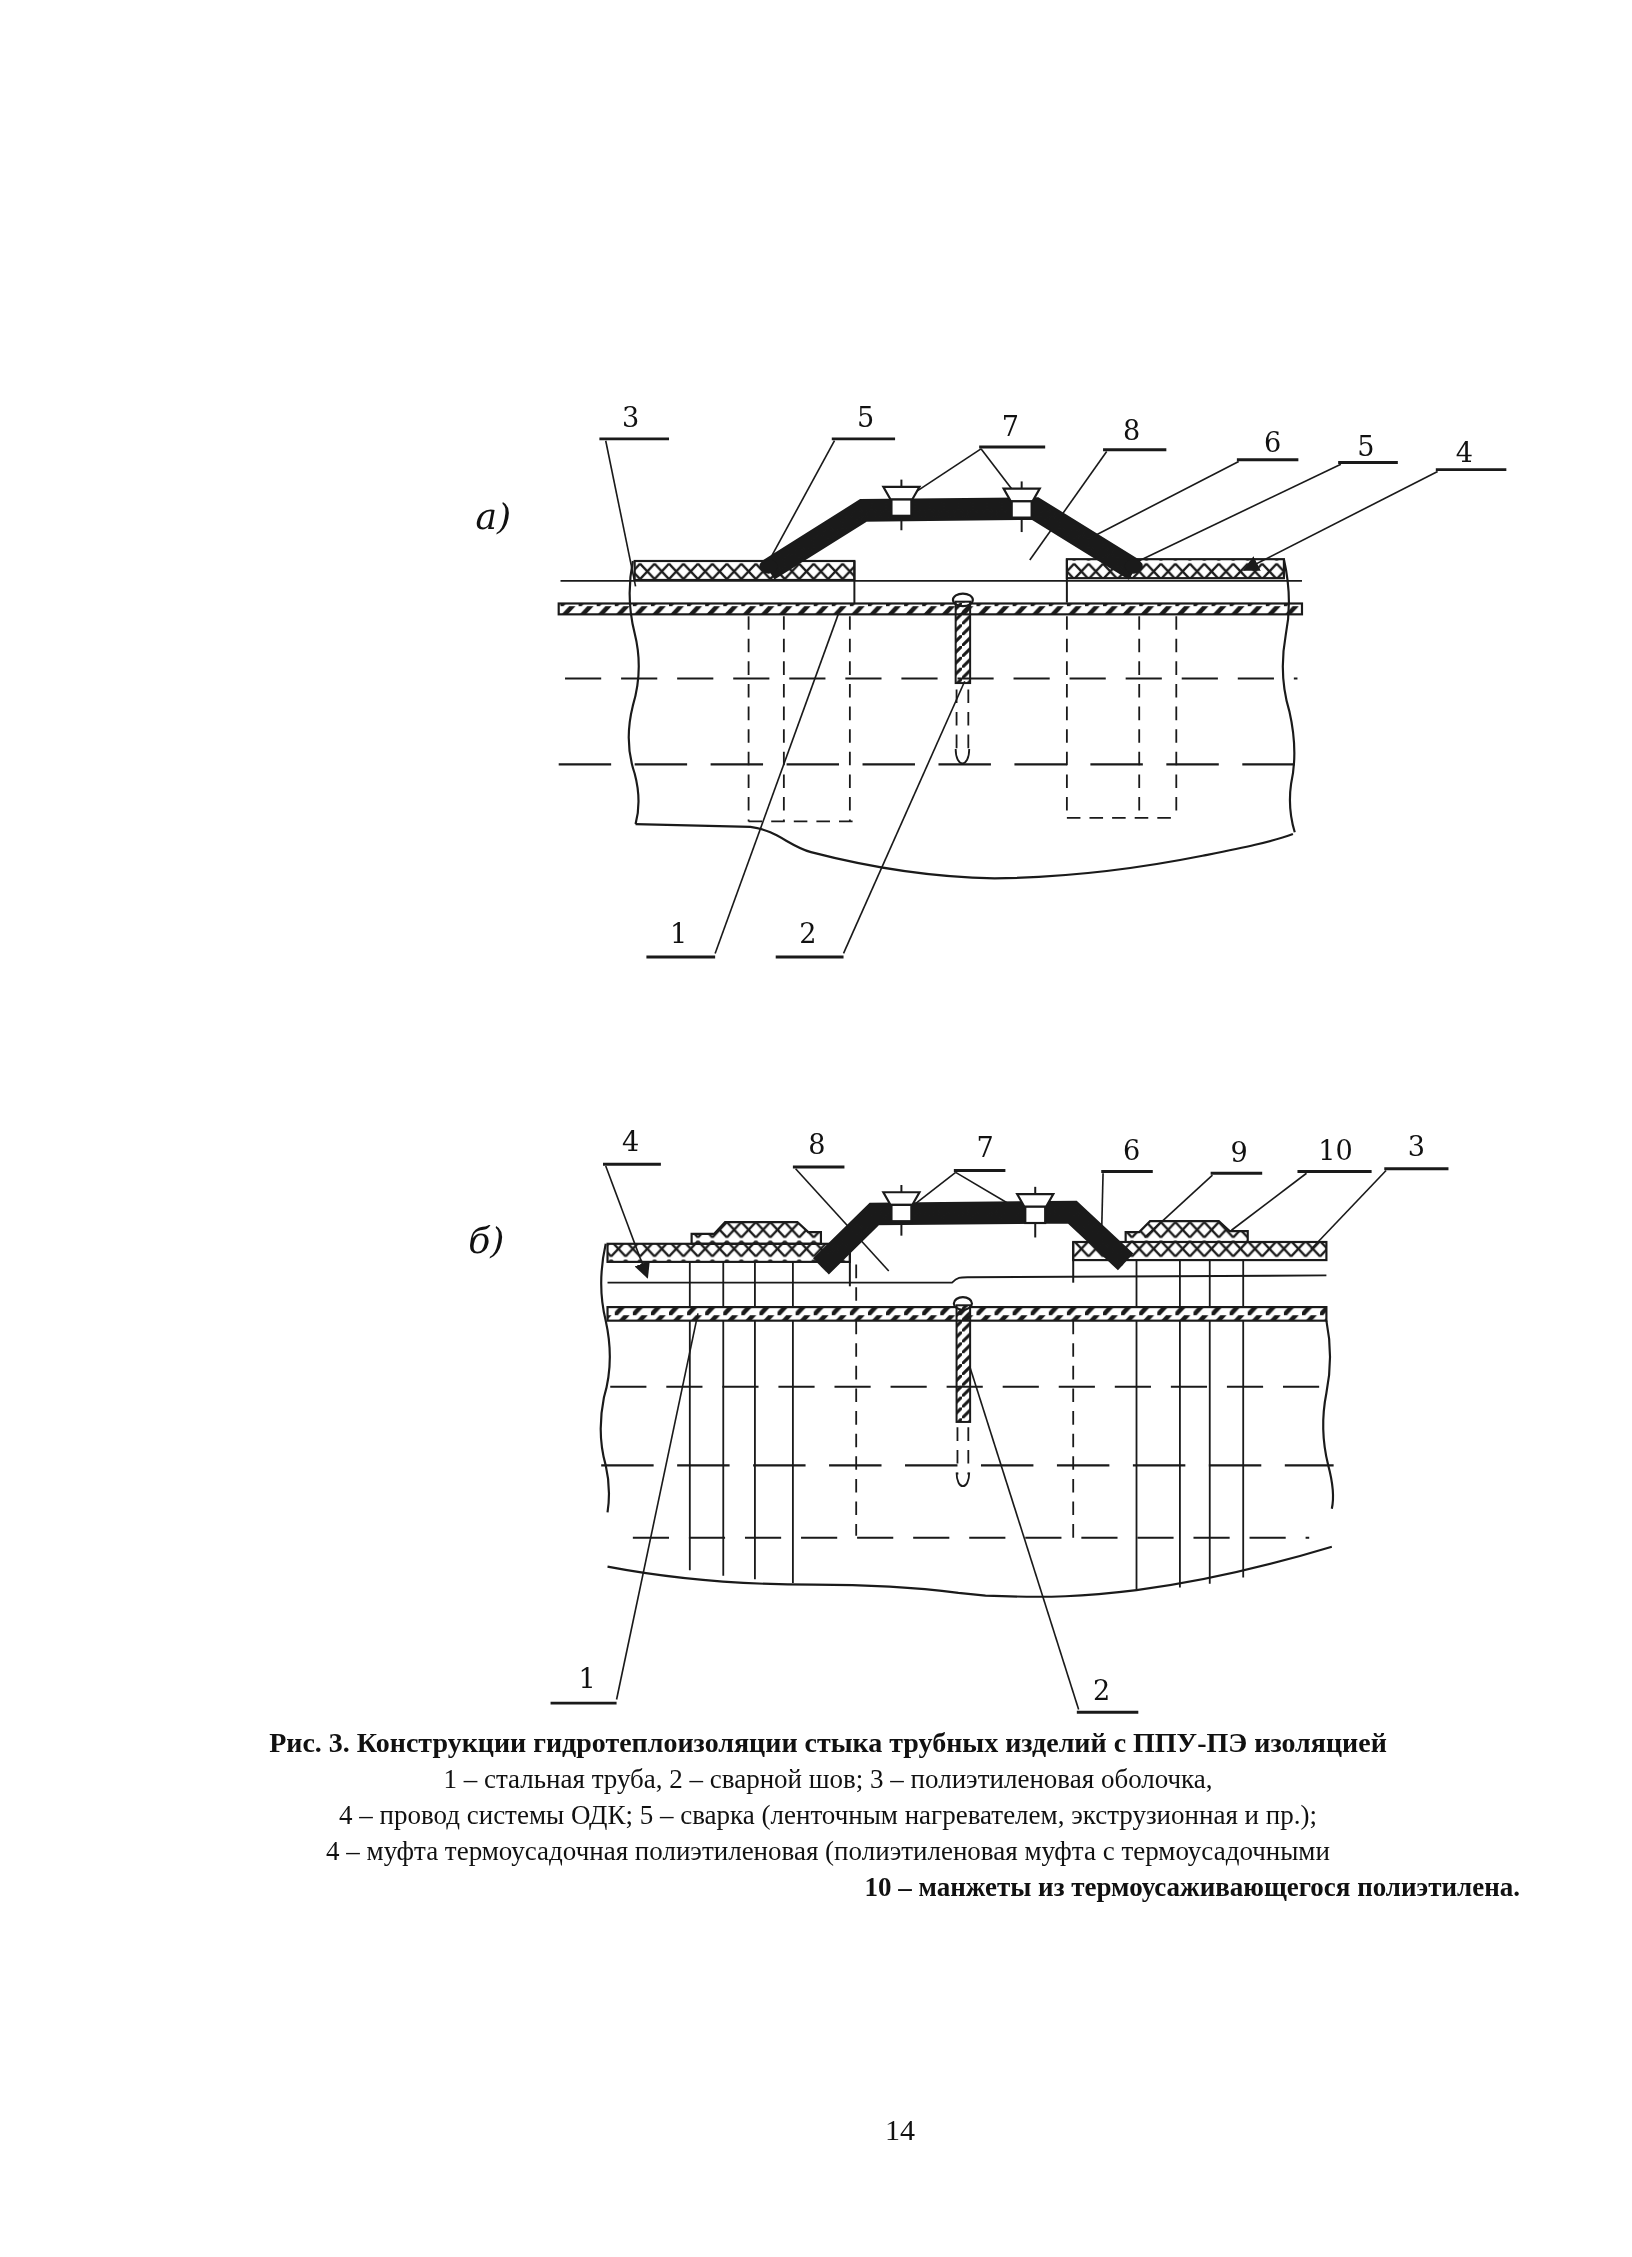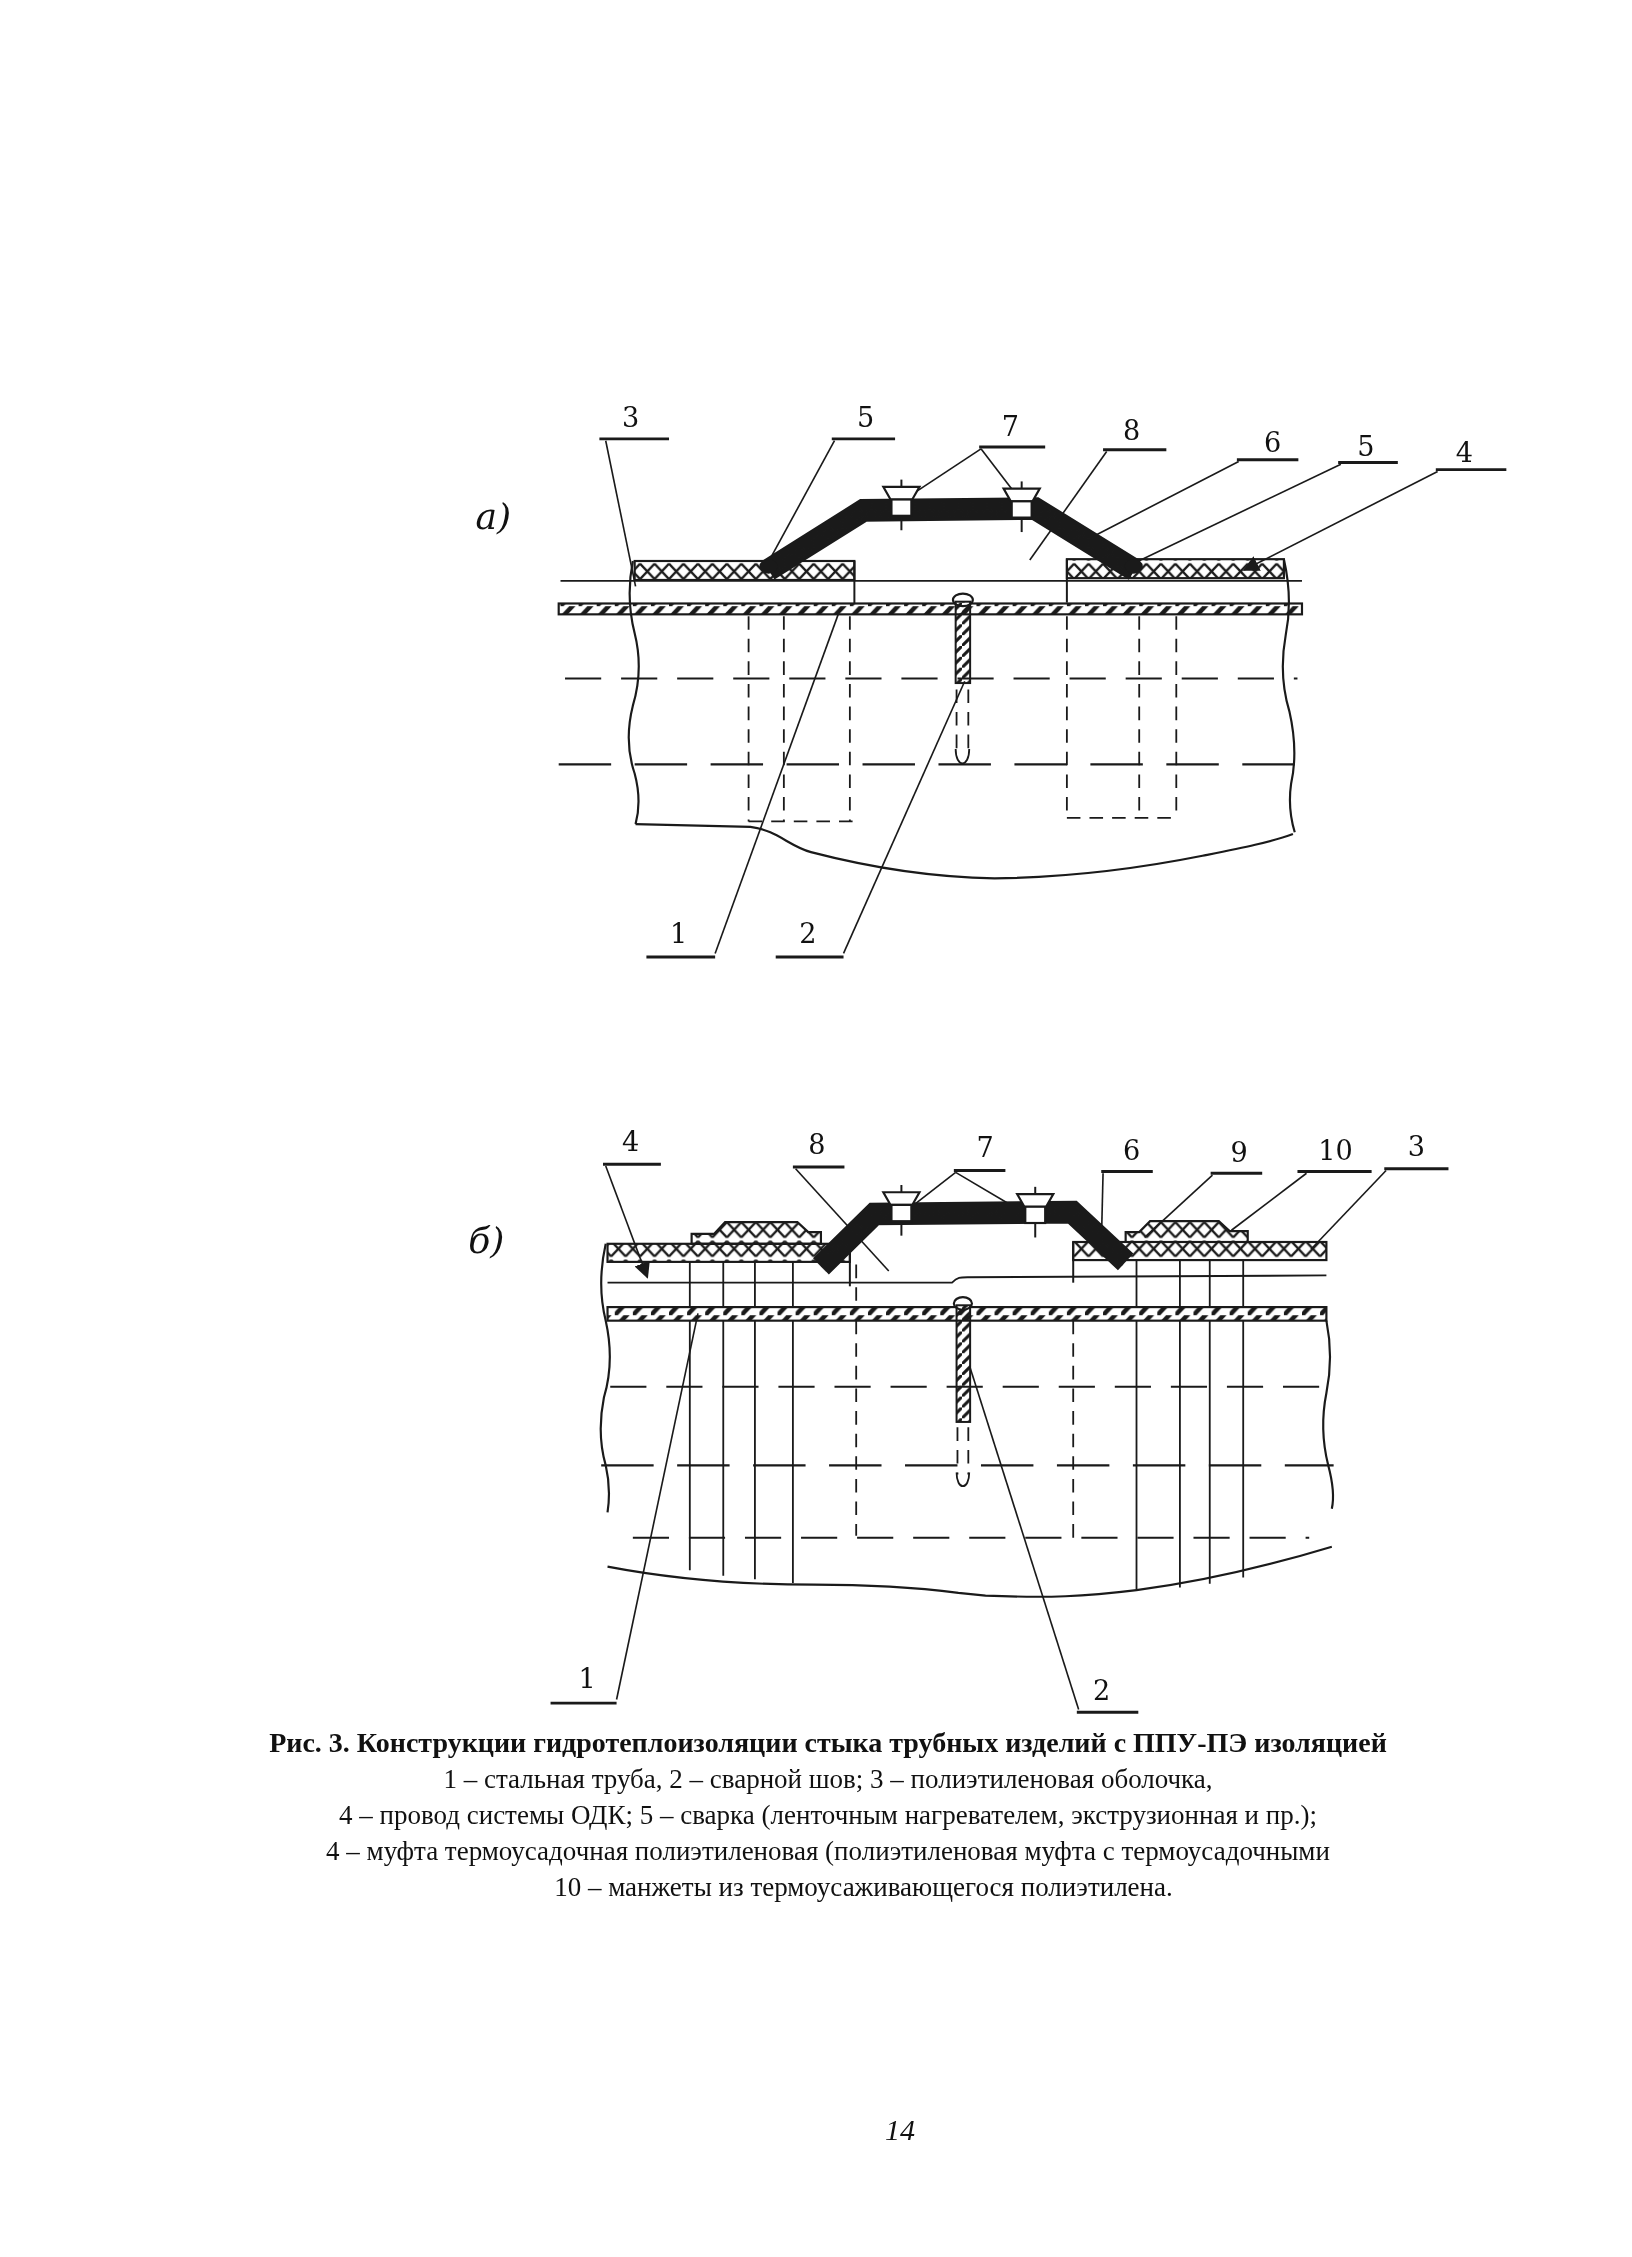--- a/index.html
+++ b/index.html
@@ -13,22 +13,22 @@
   svg .tick{stroke:#1a1a1a;stroke-width:3.2;fill:none;}
   svg .leader{stroke:#1a1a1a;stroke-width:1.8;fill:none;}
   svg .dashv{stroke:#1a1a1a;stroke-width:2;fill:none;stroke-dasharray:15 10;}
   svg .dashh{stroke:#1a1a1a;stroke-width:2.2;fill:none;stroke-dasharray:40 22;}
   svg .cline{stroke:#1a1a1a;stroke-width:2.4;fill:none;stroke-dasharray:58 26;}
   svg .brk{stroke:#1a1a1a;stroke-width:2.4;fill:none;}
   svg .plug{stroke:#1a1a1a;stroke-width:2.4;fill:#fff;}
   .caption{position:absolute;left:136px;top:1690px;width:1384px;text-align:center;
            font-size:27px;line-height:36px;margin-top:35px;}
   .caption .t1{font-weight:bold;font-size:28px;}
-  .caption .last{text-align:center;padding-left:71px;}
-  .pagenum{position:absolute;left:823px;top:2113px;width:154px;text-align:center;font-size:30px;font-style:italic;}
+  .caption .last{text-align:right;padding-left:71px;font-weight:bold;}
+  .pagenum{position:absolute;left:823px;top:2113px;width:154px;text-align:center;font-size:30px;}
 </style>
 </head>
 <body>
 
 <div class="page">
 
   <svg class="diagram" style="left:452px;top:353px;" width="1067" height="633" viewBox="0 0 1180 700">
     <defs>
       <pattern id="chain" width="16" height="21" patternUnits="userSpaceOnUse">
         <path d="M0,2 L16,19 M0,19 L16,2" stroke="#1a1a1a" stroke-width="2.6" fill="none"></path>

